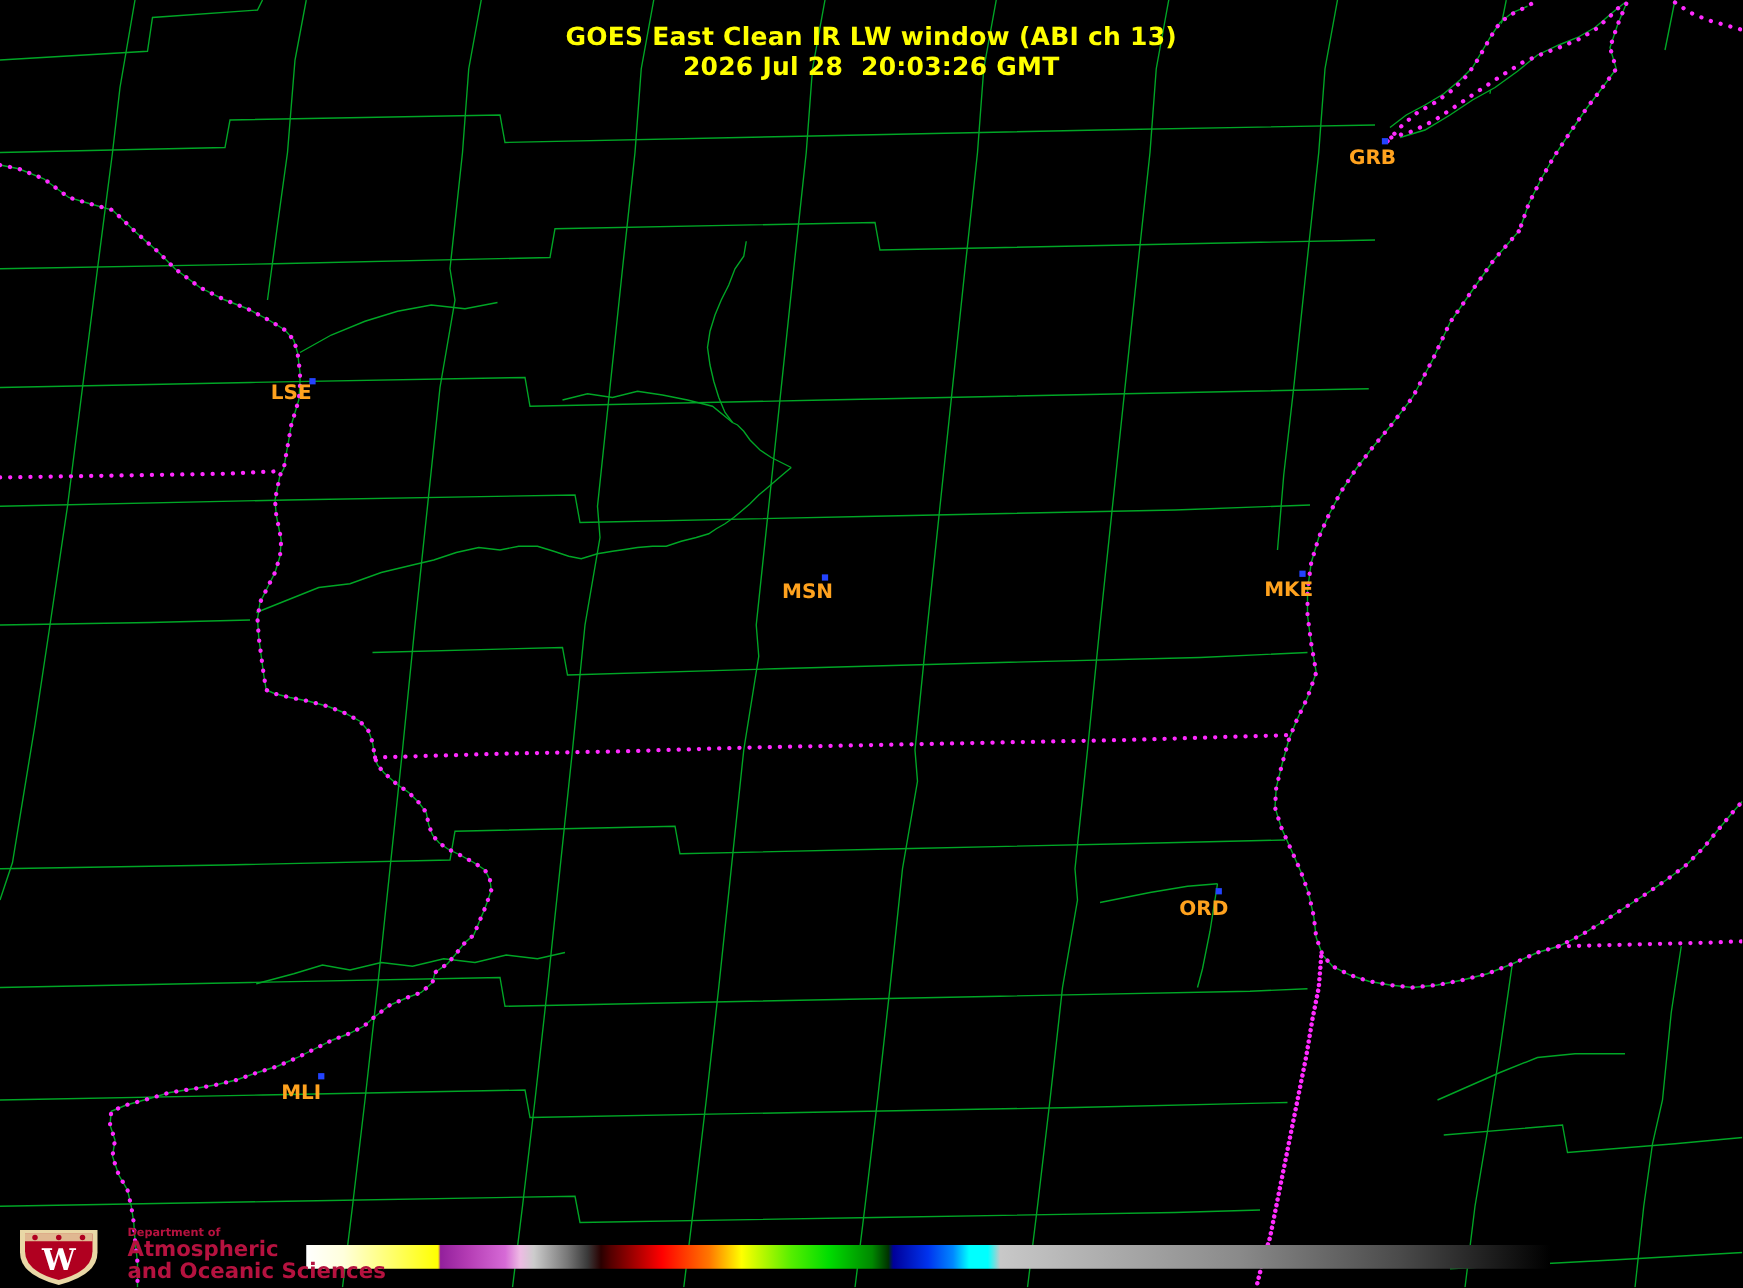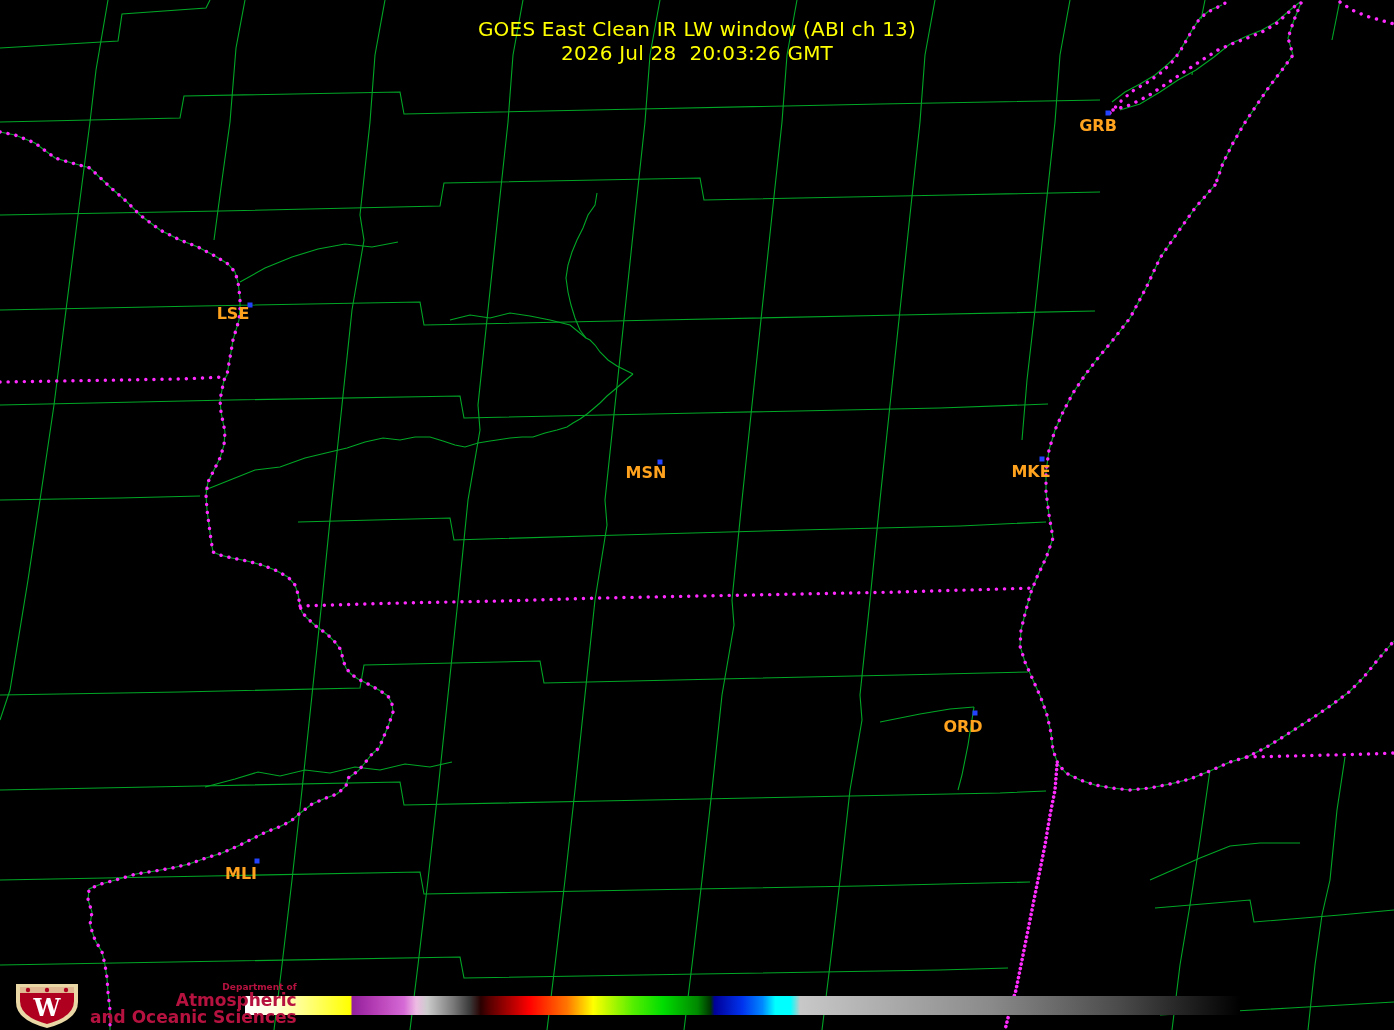--- a/index.html
+++ b/index.html
@@ -1,24 +1,24 @@
 <!DOCTYPE html>
 <html><head>
 <meta charset="utf-8">
 <style>
   html,body{margin:0;padding:0;background:#000;}
   #stage{position:relative;width:1394px;height:1030px;background:#000;overflow:hidden;
          font-family:"DejaVu Sans","Liberation Sans",sans-serif;}
   #mapsvg{position:absolute;left:0;top:0;}
   #titleblock{position:absolute;left:0;top:17px;width:100%;text-align:center;z-index:5;}
-  .titleline{font-size:20px;font-weight:normal;line-height:24px;white-space:pre;letter-spacing:0.2px;}
+  .titleline{font-size:20px;font-weight:bold;line-height:24px;white-space:pre;letter-spacing:0.2px;}
   #colorbar{position:absolute;z-index:6;}
   #logo{position:absolute;left:6px;top:980px;width:280px;height:50px;z-index:7;}
   #crest{position:absolute;left:2px;top:0px;}
-  #logotext{position:absolute;left:84px;top:2px;white-space:nowrap;text-align:right;}
+  #logotext{position:absolute;left:96px;top:2px;white-space:nowrap;}
   .logo-small{font-size:9px;font-weight:bold;line-height:10px;}
   .logo-big{font-size:17px;line-height:17px;font-weight:bold;}
 </style>
 </head>
 <body>
 
 <div id="stage">
   <svg id="mapsvg" xmlns="http://www.w3.org/2000/svg" width="1394" height="1030" viewBox="0 0 1394 1030">
       <polyline points="0,48 118,41 122,14 206,8 210,0" fill="none" stroke="#00a626" stroke-width="1.1"></polyline>
       <polyline points="0,122 180,118 184,96 400,92 404,114 640,109 880,104 1100,100" fill="none" stroke="#00a626" stroke-width="1.1"></polyline>

